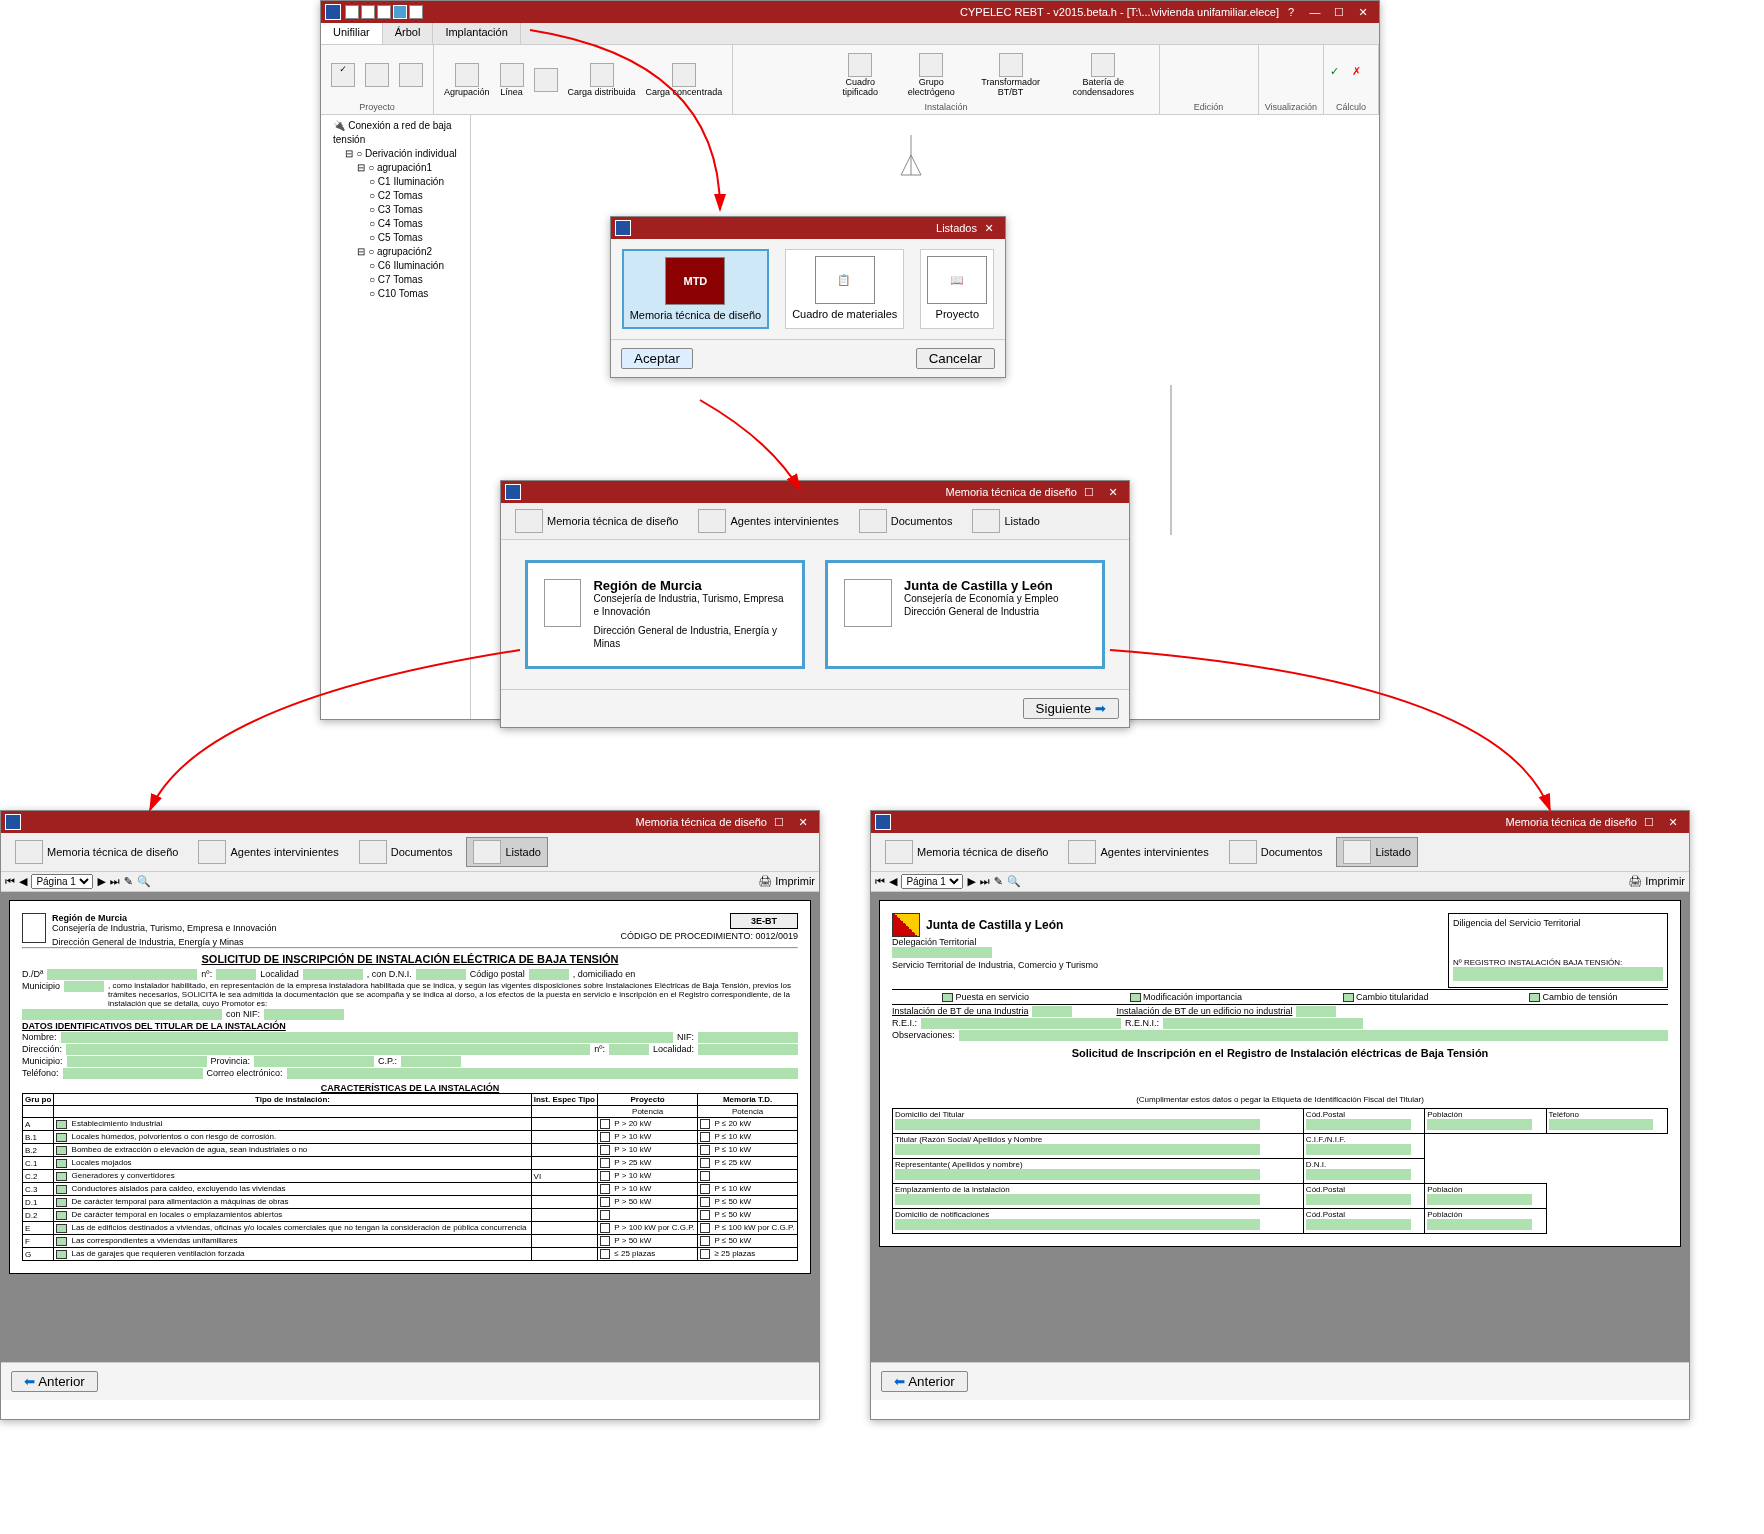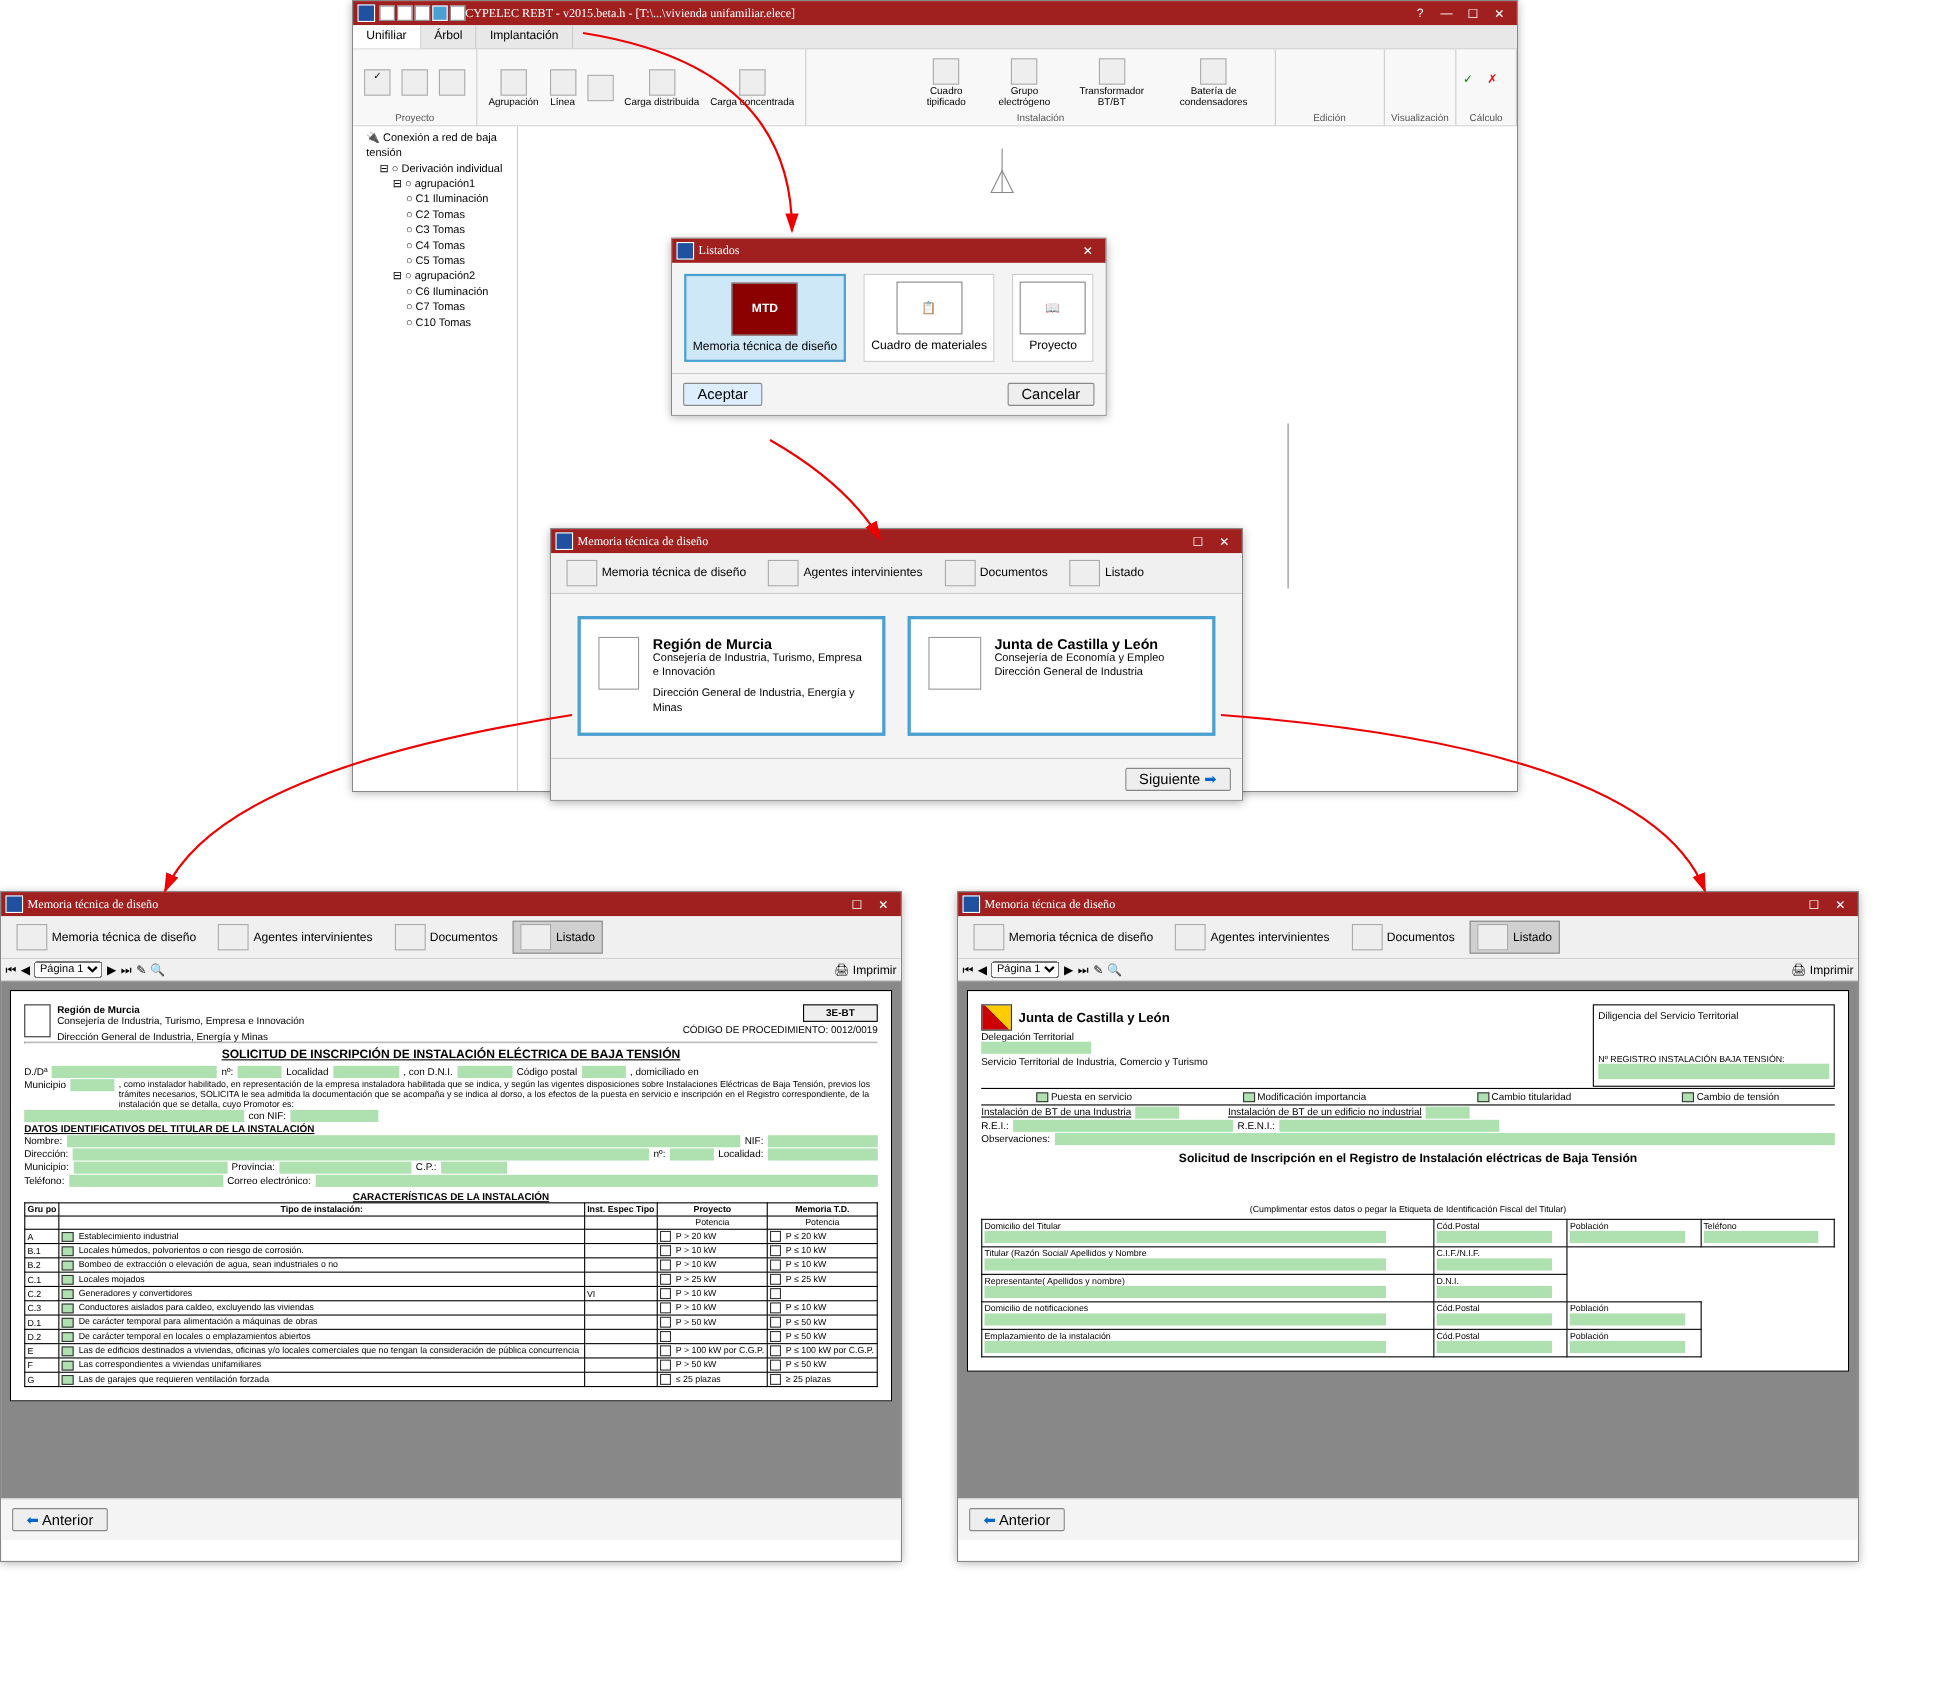--- a/index.html
+++ b/index.html
@@ -1,20 +1,20 @@
 <!DOCTYPE html>
 <html><head>
 <meta charset="utf-8">
 <style>
 * { box-sizing: border-box; margin: 0; padding: 0; }
 body { font-family: "Segoe UI", Tahoma, sans-serif; font-size: 11px; background: #fff; width: 1764px; height: 1534px; position: relative; }
 .win { position: absolute; border: 1px solid #888; background: #fff; box-shadow: 0 2px 8px rgba(0,0,0,0.3); }
 .titlebar { background: #a02020; color: #fff; height: 22px; display: flex; align-items: center; padding: 0 4px; font-size: 11px; }
 .titlebar .ico { width: 16px; height: 16px; background: #2050a0; margin-right: 4px; border: 1px solid #fff; }
-.titlebar .ttl { flex: 1; text-align: left; font-family: Liberation Serif, serif; }
+.titlebar .ttl { flex: 1; text-align: right; }
 .titlebar .wbtns { display: flex; gap: 0; }
 .titlebar .wbtn { width: 24px; height: 18px; display: flex; align-items: center; justify-content: center; cursor: pointer; }
 .ribbon-tabs { background: #e8e8e8; display: flex; height: 22px; border-bottom: 1px solid #ccc; }
 .ribbon-tab { padding: 3px 12px; cursor: pointer; border-right: 1px solid #ccc; }
 .ribbon-tab.active { background: #fff; }
 .ribbon { background: #f8f8f8; height: 70px; display: flex; border-bottom: 1px solid #ccc; }
 .ribbon-group { border-right: 1px solid #ccc; padding: 2px 6px; display: flex; flex-direction: column; align-items: center; justify-content: space-between; }
 .ribbon-group .items { display: flex; gap: 2px; flex: 1; align-items: center; }
 .ribbon-item { display: flex; flex-direction: column; align-items: center; padding: 2px 4px; cursor: pointer; font-size: 9px; text-align: center; }
 .ribbon-item .ri-ico { width: 24px; height: 24px; border: 1px solid #aaa; background: #eee; }
@@ -592,26 +592,26 @@
             </tr>
             <tr>
               <td>Titular (Razón Social/ Apellidos y Nombre<br><span class="fld" style="width:90%;display:inline-block;"></span></td>
               <td>C.I.F./N.I.F.<br><span class="fld" style="width:90%;display:inline-block;"></span></td>
             </tr>
             <tr>
               <td>Representante( Apellidos y nombre)<br><span class="fld" style="width:90%;display:inline-block;"></span></td>
               <td>D.N.I.<br><span class="fld" style="width:90%;display:inline-block;"></span></td>
             </tr>
             <tr>
-              <td>Domicilio de notificaciones<br><span class="fld" style="width:90%;display:inline-block;"></span></td>
+              <td>Emplazamiento de la instalación<br><span class="fld" style="width:90%;display:inline-block;"></span></td>
               <td>Cód.Postal<br><span class="fld" style="width:90%;display:inline-block;"></span></td>
               <td>Población<br><span class="fld" style="width:90%;display:inline-block;"></span></td>
             </tr>
             <tr>
-              <td>Emplazamiento de la instalación<br><span class="fld" style="width:90%;display:inline-block;"></span></td>
+              <td>Domicilio de notificaciones<br><span class="fld" style="width:90%;display:inline-block;"></span></td>
               <td>Cód.Postal<br><span class="fld" style="width:90%;display:inline-block;"></span></td>
               <td>Población<br><span class="fld" style="width:90%;display:inline-block;"></span></td>
             </tr>
           </tbody>
       </table>
     </div>
   </div>
   <div class="btnrow" style="justify-content:flex-start;">
     <button class="btn"><span style="color:#06c;">⬅</span> <span>Anterior</span></button>
   </div>

